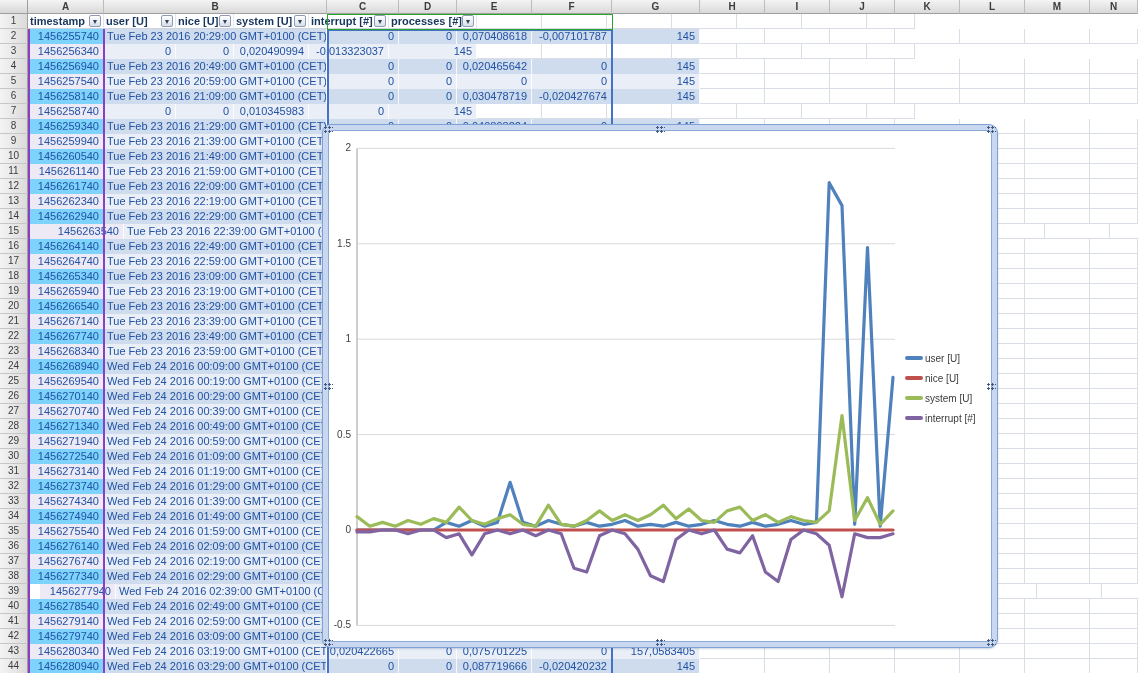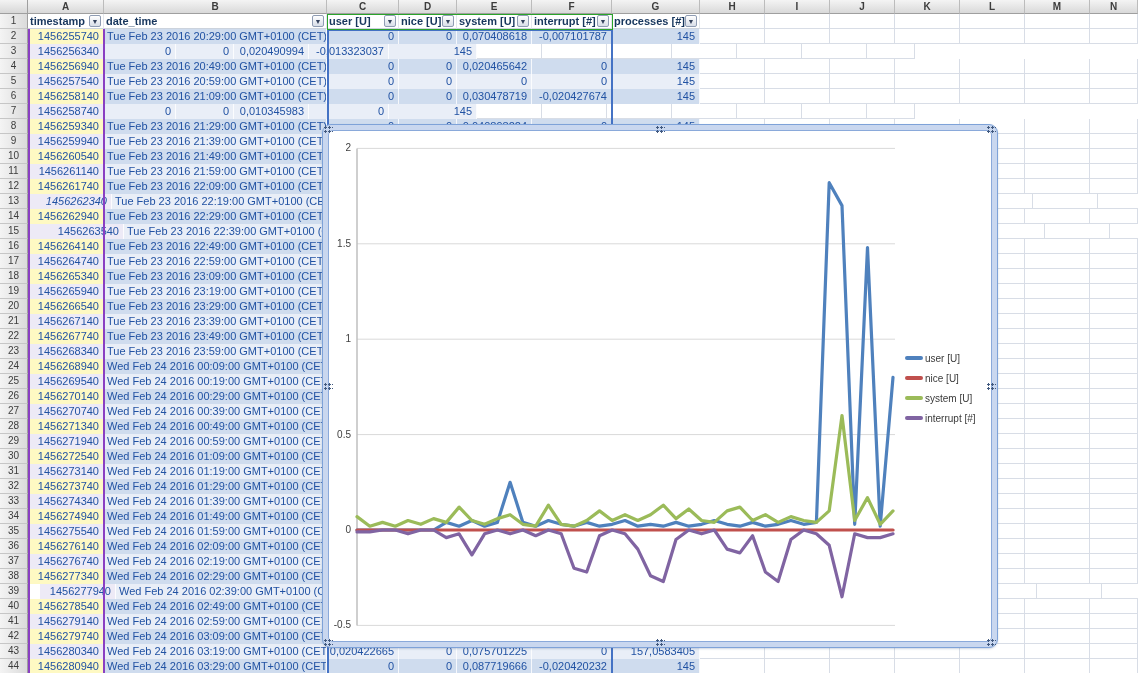--- a/index.html
+++ b/index.html
@@ -24,21 +24,21 @@
   .txt{padding-left:3px;}
   .hdr{background:#ffffff;border-bottom:1px solid #ccd3dd;border-right:1px solid #e3e7ed;
        display:flex;align-items:center;font-weight:bold;color:#17365d;font-size:11px;
        padding:0 2px;box-sizing:border-box;}
   .hdr .lbl{flex:1;overflow:hidden;white-space:nowrap;}
   .fbtn{width:12px;height:12px;border:1px solid #8f9cb3;border-radius:2px;
         background:linear-gradient(#ffffff,#d8dee8);font-size:7px;color:#33415c;
         text-align:center;line-height:11px;flex:none;box-sizing:border-box;cursor:pointer;}
   .empty{background:#fff;border-right:1px solid #d8dde6;border-bottom:1px solid #d8dde6;box-sizing:border-box;}
   
-  .bA0{background:#fef9c3;border-right:1px solid rgba(255,255,255,.85);}
+  .bA0{background:#7dd3fc;border-right:1px solid rgba(255,255,255,.85);}
   .bA1{background:#edeaf6;border-right:1px solid rgba(255,255,255,.85);}
   .bB0{background:#cfdcee;border-right:1px solid rgba(255,255,255,.8);}
   .bB1{background:#e9eef7;border-right:1px solid rgba(255,255,255,.8);}
   
   .rangebox{position:absolute;z-index:2;pointer-events:none;box-sizing:border-box;}
   #rangeA{left:28px;top:29px;width:77px;height:644px;border-left:2px solid #8a3fc2;border-right:2px solid #8a3fc2;}
   #rangeCF{left:327px;top:29px;width:286px;height:644px;border-left:2px solid #4472c4;border-right:2px solid #4472c4;border-top:2px solid #4472c4;}
   #rangeHdr{left:327px;top:14px;width:286px;height:16px;border:1px solid #2aa32a;}
   .rh{position:absolute;width:5px;height:5px;box-sizing:border-box;border:1px solid #fff;}
   .rh.purple{background:#8a3fc2;} .rh.blue{background:#4472c4;}
@@ -79,24 +79,20 @@
       <div class="colhead" style="width: 65px;">M</div>
       <div class="colhead" style="width: 48px;">N</div>
     </div>
   <div id="rows">
       <div class="row">
         <div class="gut">1</div>
         <div class="cell hdr" style="width: 76px;">
           <span class="lbl">timestamp</span>
           <span class="fbtn">▼</span>
         </div>
-        <div class="cell hdr" style="width: 223px;">
-          <span class="lbl">date_time</span>
-          <span class="fbtn">▼</span>
-        </div>
         <div class="cell hdr" style="width: 72px;">
           <span class="lbl">user [U]</span>
           <span class="fbtn">▼</span>
         </div>
         <div class="cell hdr" style="width: 58px;">
           <span class="lbl">nice [U]</span>
           <span class="fbtn">▼</span>
         </div>
         <div class="cell hdr" style="width: 75px;">
           <span class="lbl">system [U]</span>
@@ -298,21 +294,21 @@
         <div class="cell empty" style="width: 65px;"></div>
         <div class="cell empty" style="width: 65px;"></div>
         <div class="cell empty" style="width: 65px;"></div>
         <div class="cell empty" style="width: 65px;"></div>
         <div class="cell empty" style="width: 65px;"></div>
         <div class="cell empty" style="width: 65px;"></div>
         <div class="cell empty" style="width: 48px;"></div>
       </div>
       <div class="row">
         <div class="gut">13</div>
-        <div class="cell num bA1" style="width: 84px; font-style: italic;">1456262340</div>
+        <div class="cell num bA1" style="width: 76px;">1456262340</div>
         <div class="cell txt bB1" style="width: 223px;">Tue Feb 23 2016 22:19:00 GMT+0100 (CET)</div>
         <div class="cell num bB1" style="width: 72px;"></div>
         <div class="cell num bB1" style="width: 58px;"></div>
         <div class="cell num bB1" style="width: 75px;"></div>
         <div class="cell num bB1" style="width: 80px;"></div>
         <div class="cell num bB1" style="width: 88px;"></div>
         <div class="cell empty" style="width: 65px;"></div>
         <div class="cell empty" style="width: 65px;"></div>
         <div class="cell empty" style="width: 65px;"></div>
         <div class="cell empty" style="width: 65px;"></div>

